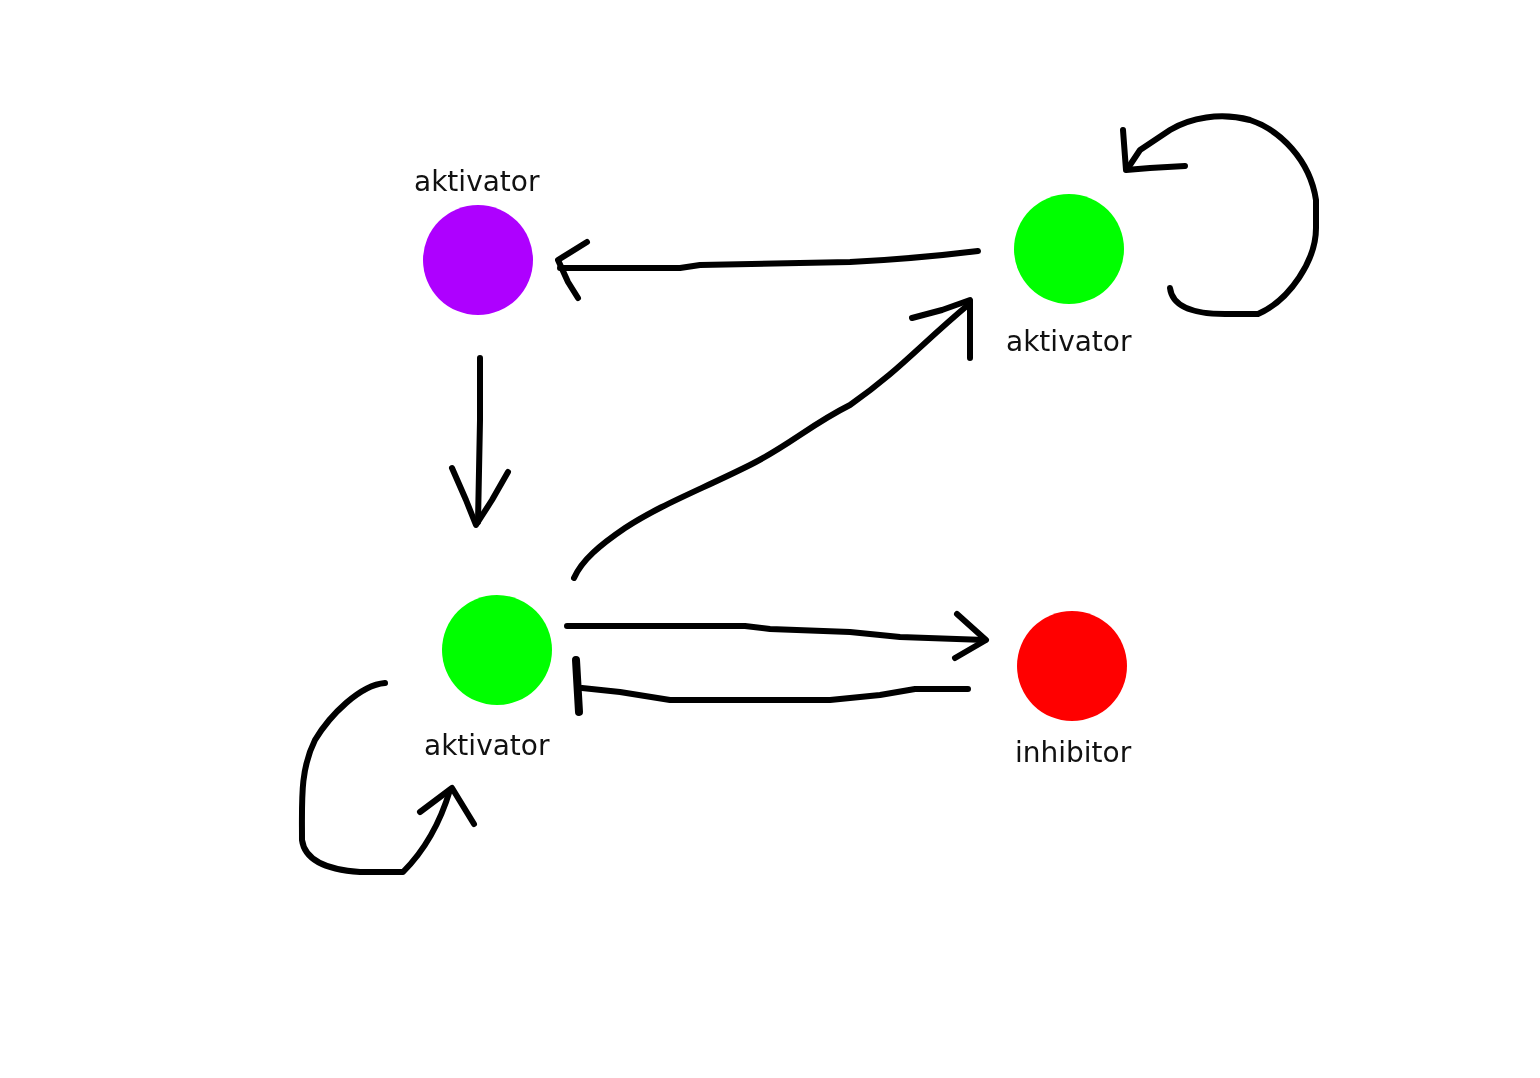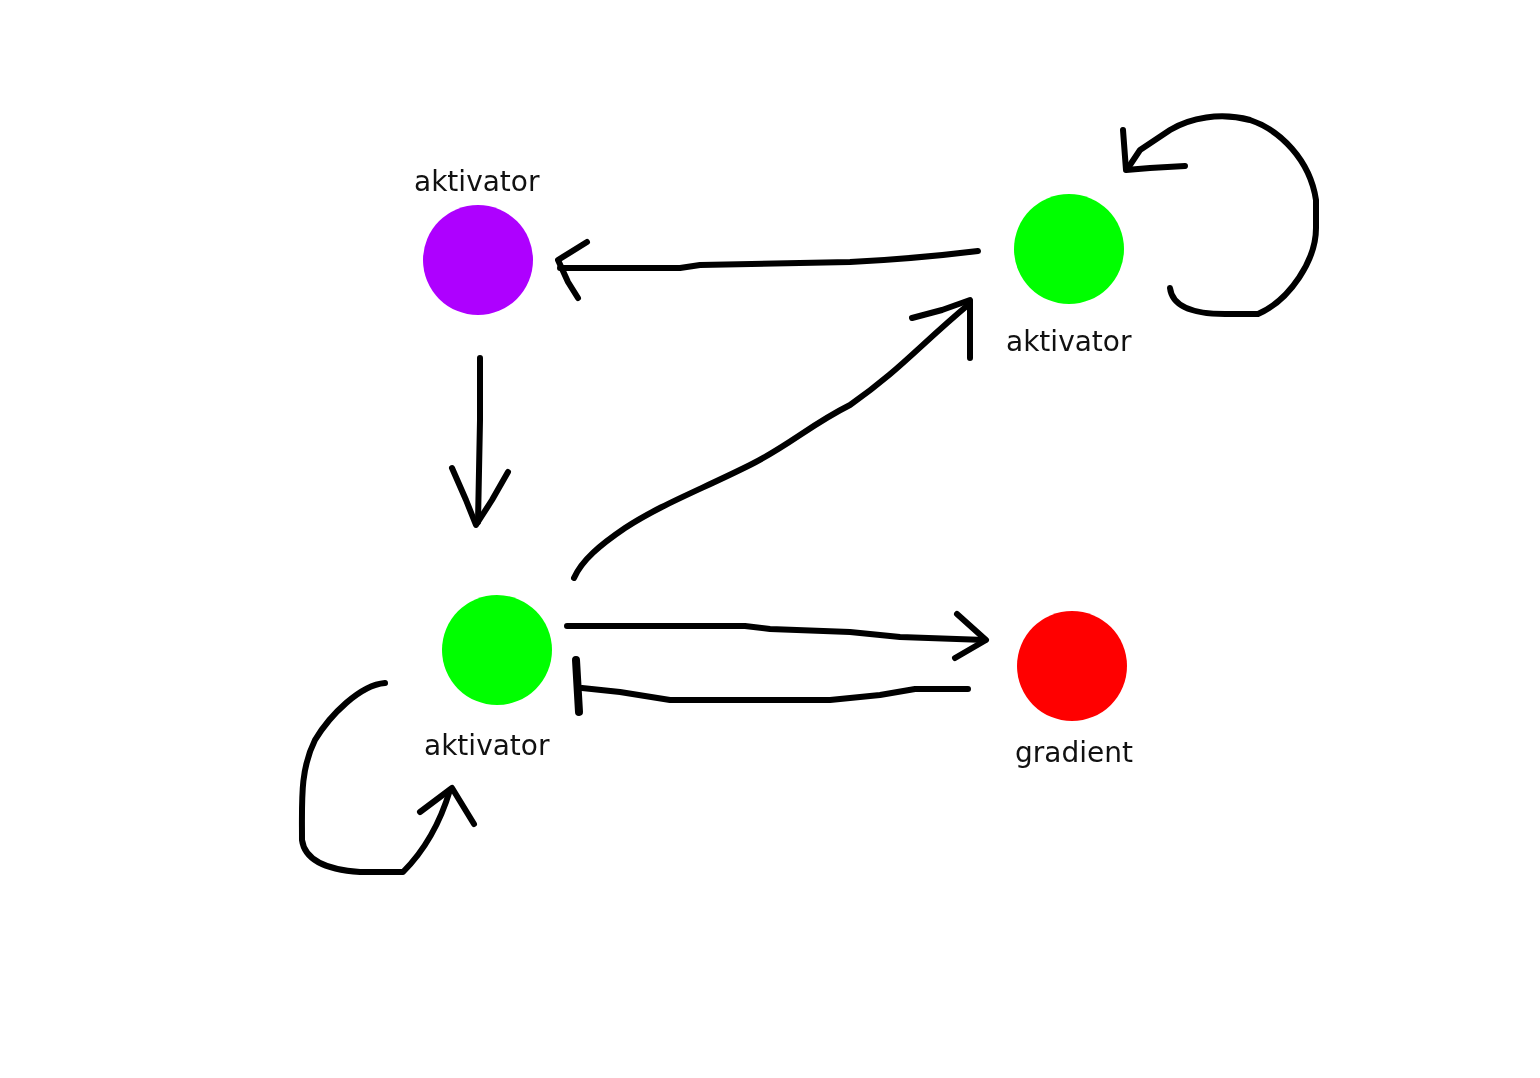--- a/index.html
+++ b/index.html
@@ -57,13 +57,13 @@
 
   <g>
     <path class="stroke" d="M385 683 C 360 685, 330 715, 315 740 C 300 770, 302 800, 302 840 C 305 862, 330 870, 360 872 L 403 872 C 420 855, 438 830, 450 790"></path>
     <path class="stroke" d="M420 812 L 452 788 L 474 824"></path>
   </g>
 </svg>
 
 <div class="label" style="left:414px; top:168px;">aktivator</div>
 <div class="label" style="left:1006px; top:328px;">aktivator</div>
 <div class="label" style="left:424px; top:732px;">aktivator</div>
-<div class="label" style="left:1015px; top:739px;">gradient</div>
+<div class="label" style="left:1015px; top:739px;">inhibitor</div>
 
 </body></html>

